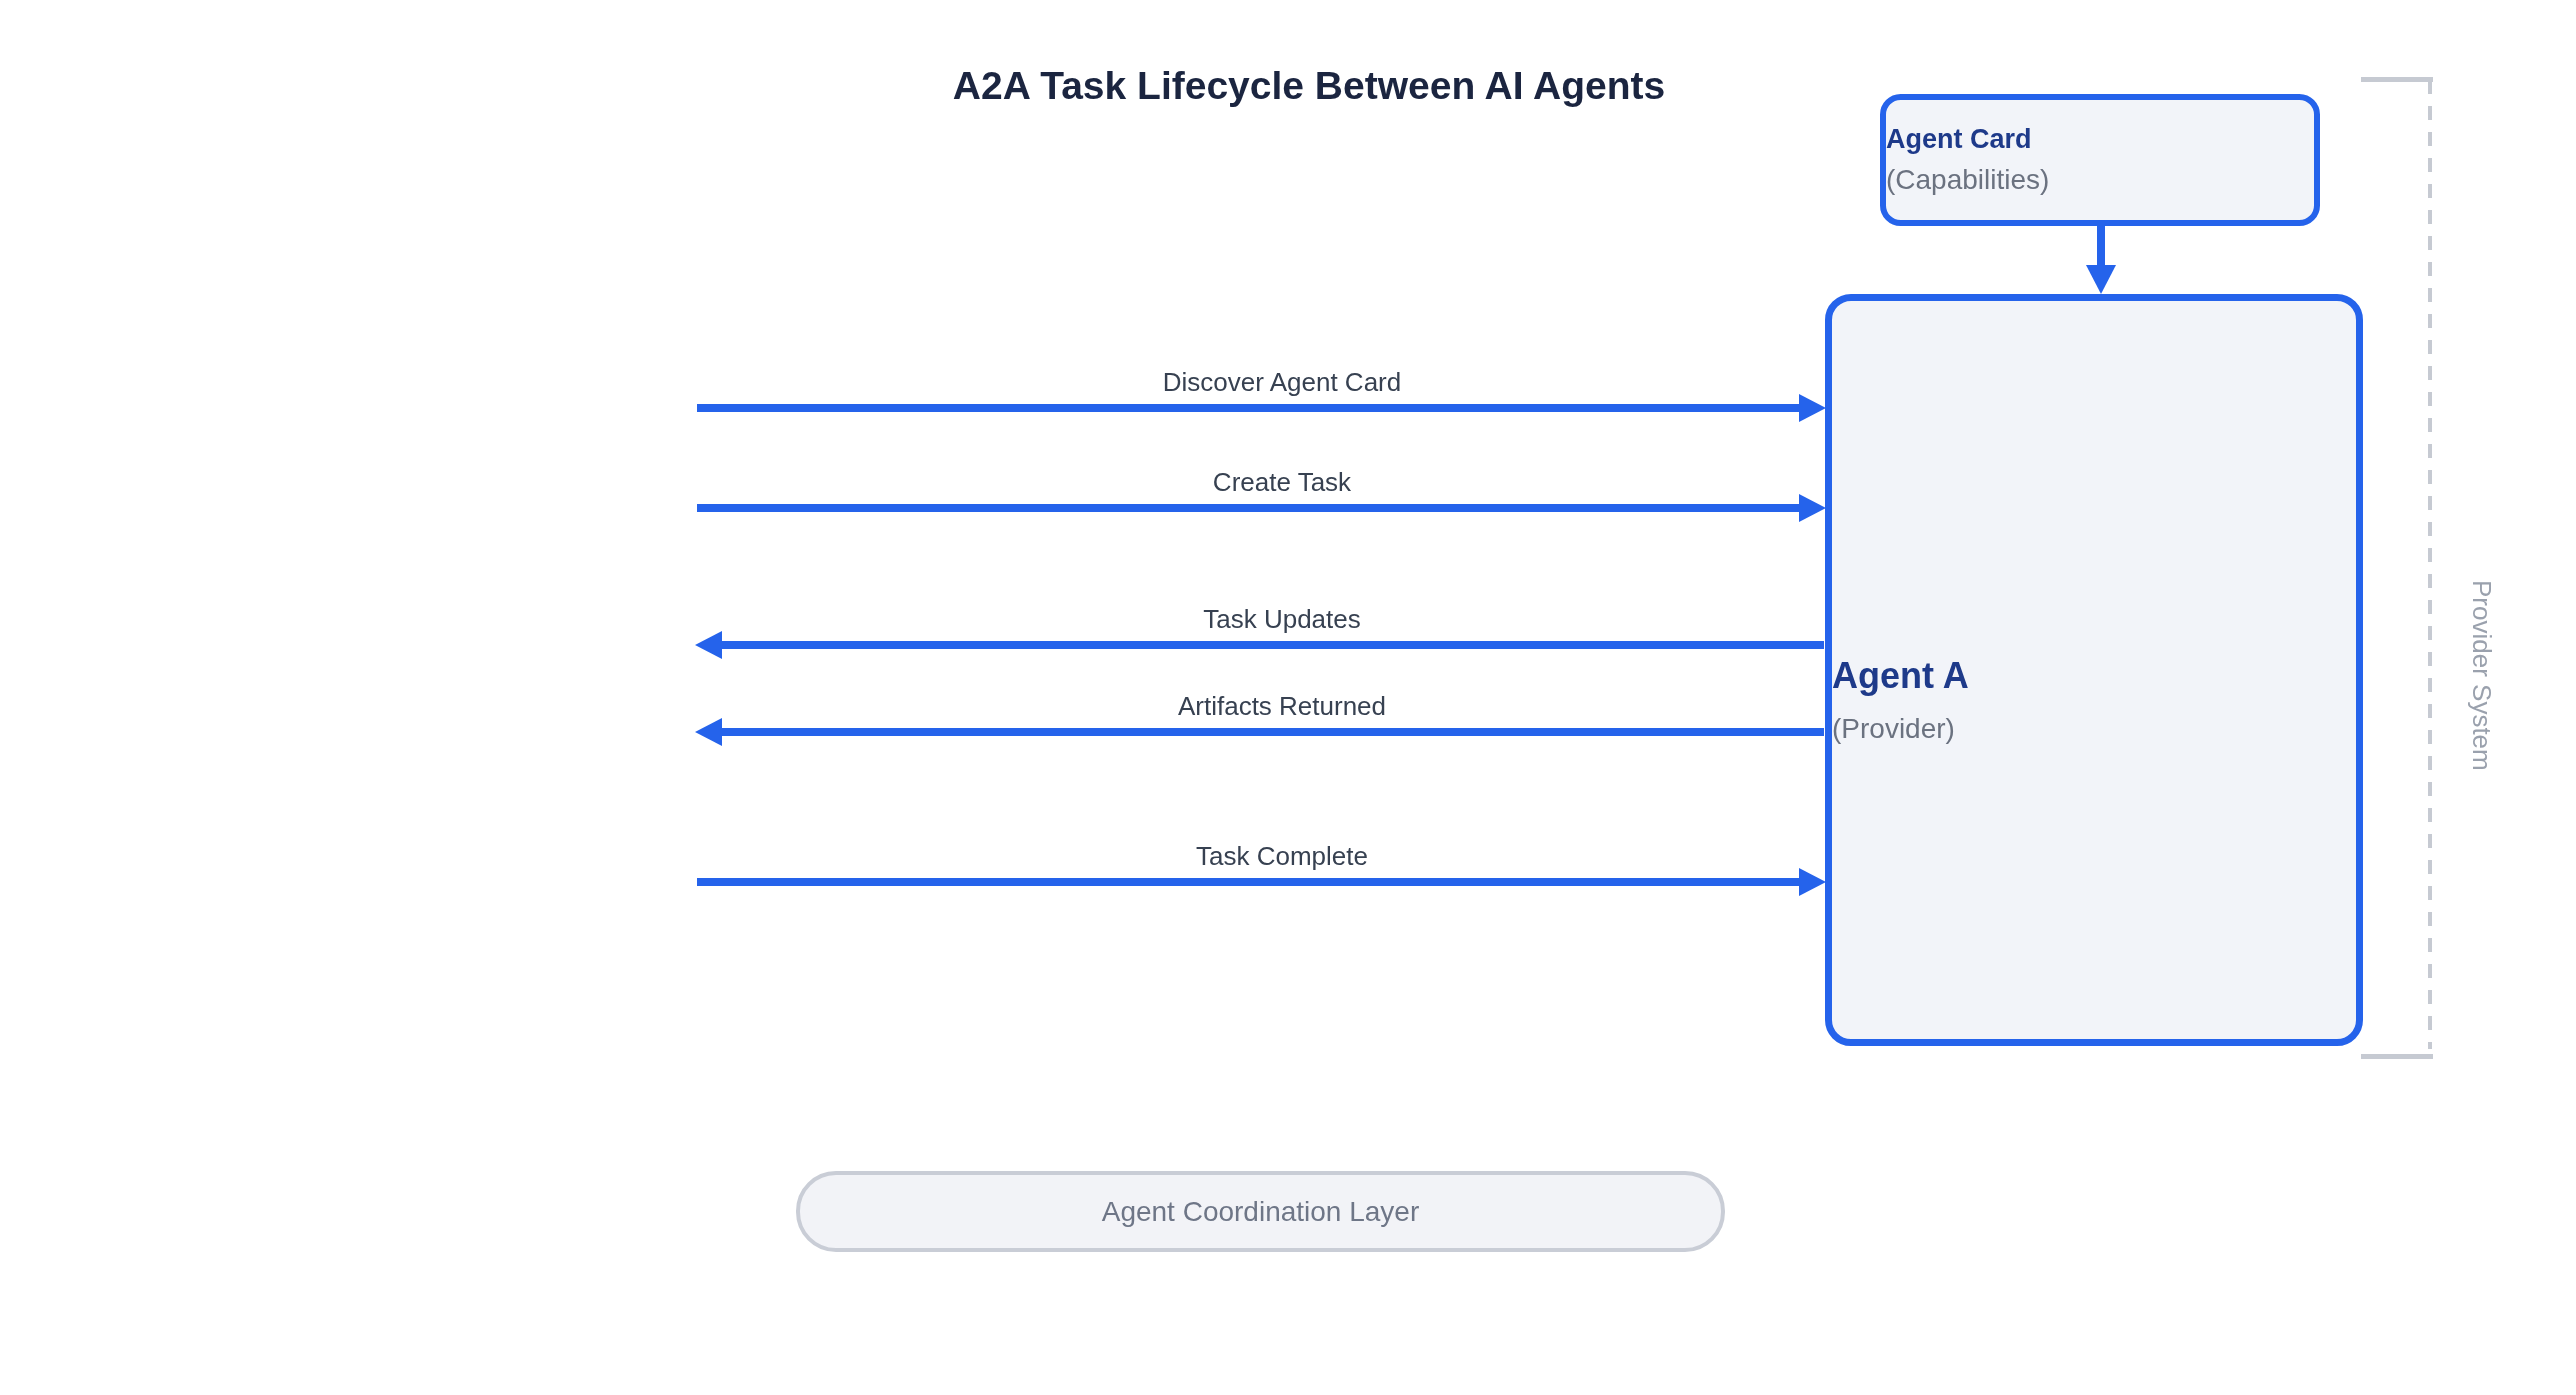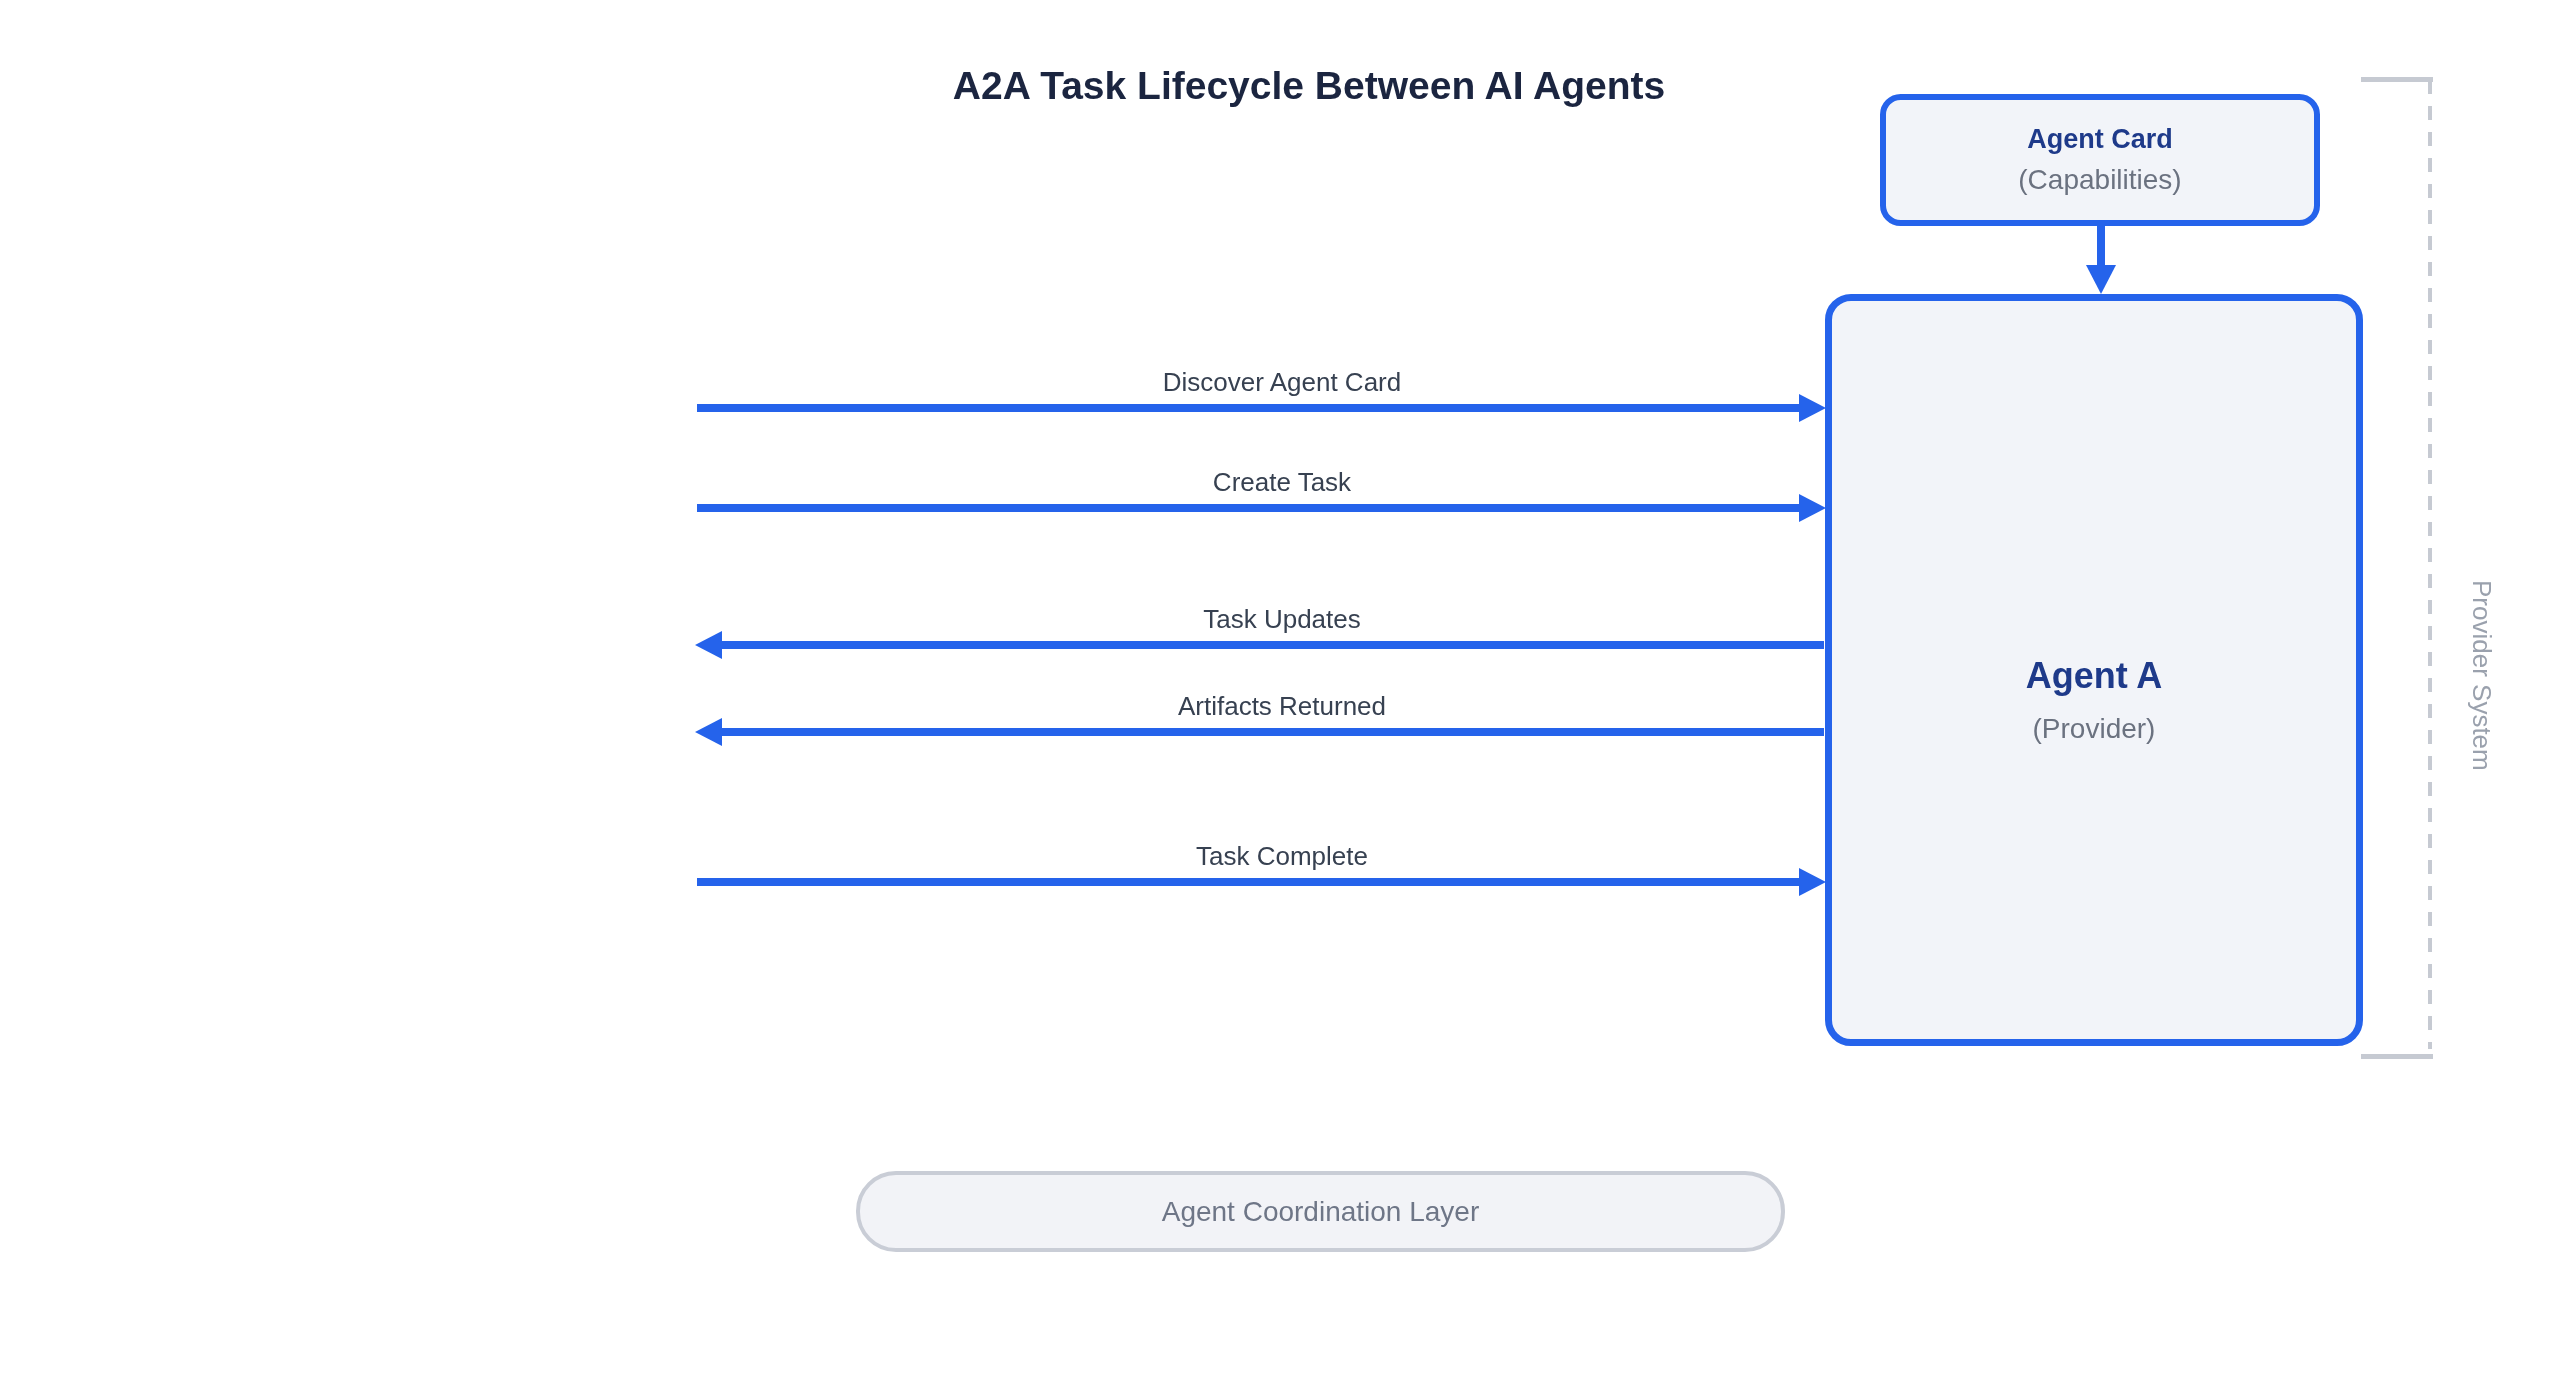--- a/index.html
+++ b/index.html
@@ -14,21 +14,21 @@
     font-family:"Liberation Sans",sans-serif;
   }
   .title{
     position:absolute;left:1309px;top:64px;transform:translateX(-50%);
     font-size:39px;font-weight:700;color:var(--title,#1b2540);white-space:nowrap;margin:0;
   }
   
   .node{
     position:absolute;background:var(--box-fill,#f2f4f9);
     border:7.7px solid var(--accent-blue,#2563eb);border-radius:26px;
-    display:flex;flex-direction:column;align-items:center;justify-content:center;
+    display:flex;flex-direction:column;justify-content:center;
   }
   .node-name{font-weight:700;color:var(--node-name,#1e3a8a);}
   .node-sub{color:var(--subtitle,#6b7280);}
   .agent-box{width:538px;height:752px;top:294px;padding-top:60px;}
   .agent-box .node-name{font-size:36px;}
   .agent-box .node-sub{font-size:28px;margin-top:15.5px;}
   .agent-b{left:159px;}
   .agent-a{left:1825px;}
   .agent-card{left:1880px;top:94px;width:440px;height:132px;border-width:6.9px;border-radius:20.6px;}
   .agent-card .node-name{font-size:27px;}
@@ -65,21 +65,21 @@
   .dashed-line{
     position:absolute;left:2428px;top:80px;width:4.3px;height:969px;
     background:repeating-linear-gradient(to bottom,var(--bracket,#c6cad2) 0 13.7px,transparent 13.7px 26px);
   }
   .side-label{
     position:absolute;left:2466px;top:580px;writing-mode:vertical-rl;
     font-size:26px;color:var(--side-label,#9aa1ad);white-space:nowrap;
   }
   
   .pill{
-    position:absolute;left:856px;top:1171px;width:929px;height:81px;border-radius:40px;
+    position:absolute;left:796px;top:1171px;width:929px;height:81px;border-radius:40px;
     background:var(--pill-fill,#f2f3f7);border:4.3px solid var(--pill-border,#c9cdd6);
     display:flex;align-items:center;justify-content:center;
   }
   .pill-label{font-size:28px;color:var(--pill-text,#6e7687);}
 </style>
 </head>
 <body>
 
 <div class="canvas">
 

